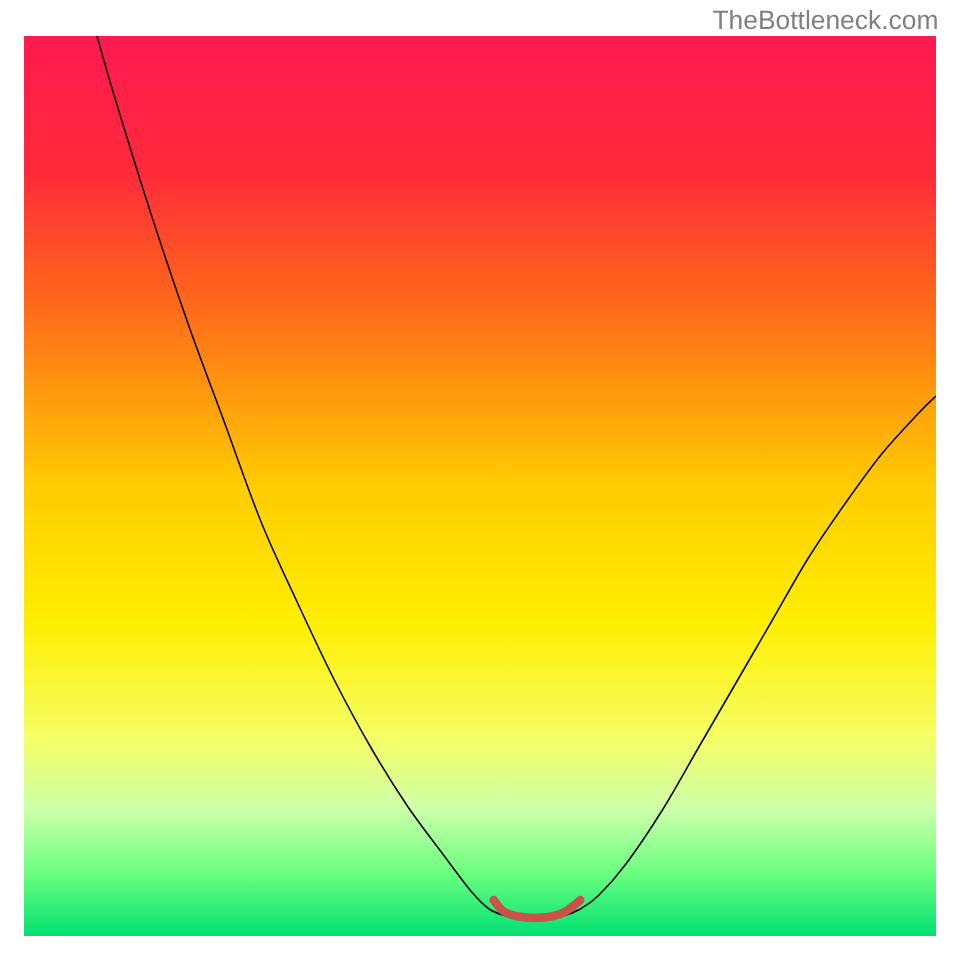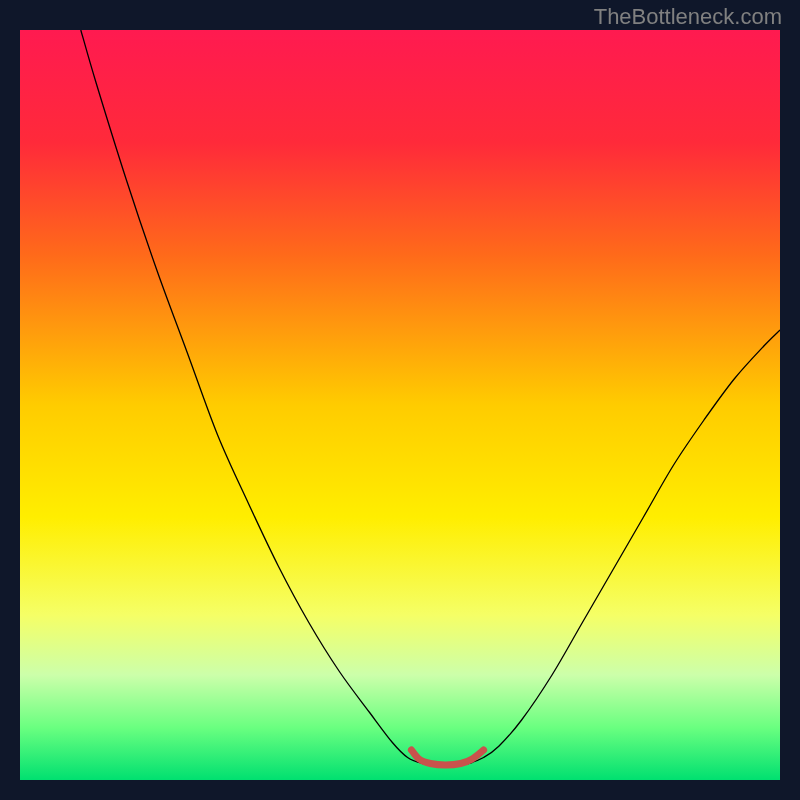--- a/index.html
+++ b/index.html
@@ -1,17 +1,17 @@
 <!DOCTYPE html>
 <html><head>
 <meta charset="utf-8">
 <style>
   * { margin: 0; padding: 0; box-sizing: border-box; }
   body { width: 800px; height: 800px; background: #000; position: relative; font-family: Arial, sans-serif; }
-  .container { width: 800px; height: 800px; position: relative; background: #0f172a; }
+  .container { width: 800px; height: 800px; position: relative; background: #ffffff; }
   .watermark { position: absolute; top: 4px; right: 18px; color: #808080; font-size: 22px; font-weight: 500; z-index: 10; }
   .plot-area { position: absolute; left: 20px; top: 30px; width: 760px; height: 750px; }
   svg { display: block; }
 </style>
 </head>
 <body>
 
 <div class="container">
   <div class="watermark">TheBottleneck.com</div>
   <div class="plot-area">

